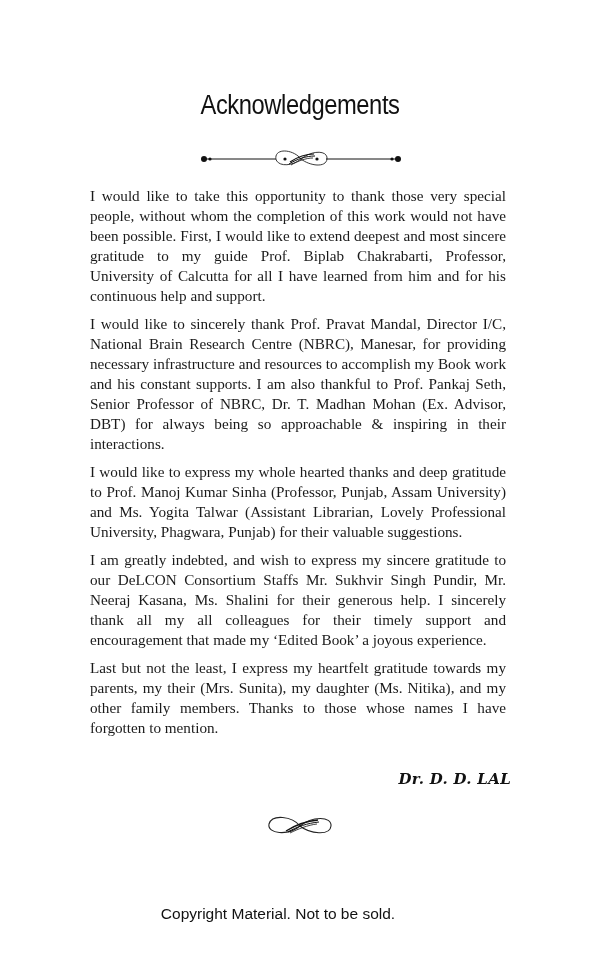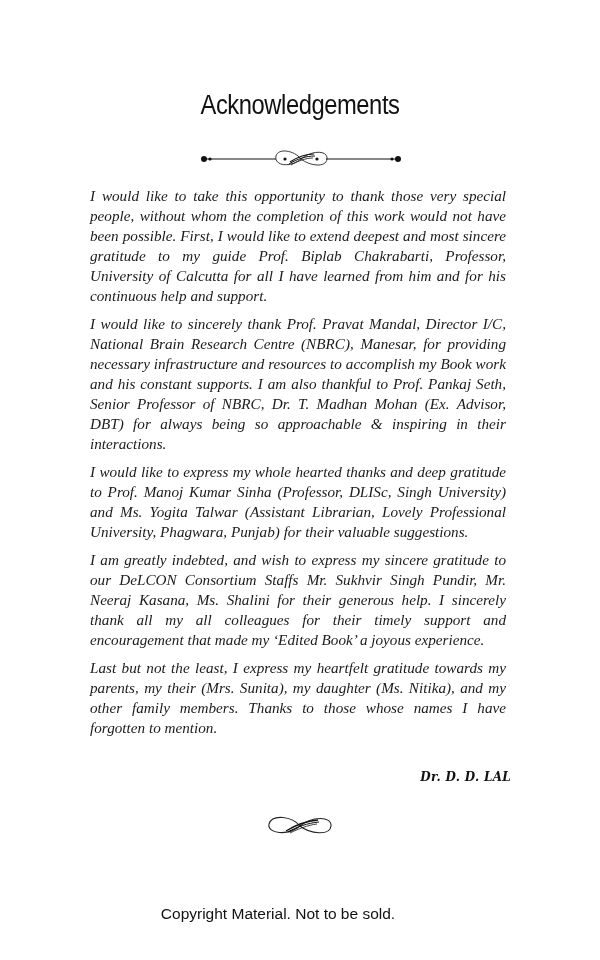--- a/index.html
+++ b/index.html
@@ -47,30 +47,29 @@
       left: 90px;
       width: 421px;
       font-family: "Liberation Serif", serif;
       font-size: 15.2px;
       line-height: 20px;
       text-align: justify;
       color: #1a1a1a;
     }
     .body p {
       margin: 0 5px 8px 0;
-      font-style: italic;
     }
     .signature {
       position: absolute;
       top: 770px;
       right: 89px;
       font-family: "DejaVu Serif", serif;
       font-style: italic;
       font-weight: bold;
-      font-size: 12px;
+      font-size: 15px;
       letter-spacing: 0.3px;
       color: #111;
       margin-left: 15px;
     }
     .ornament-bottom {
       position: absolute;
       top: 812px;
       left: 264px;
       width: 72px;
       height: 28px;
@@ -107,21 +106,21 @@
     <path d="M92 16 C 98 12, 106 8, 116 8" fill="none" stroke="#111" stroke-width="1.2"></path>
     <path d="M91 18 C 99 13, 108 10, 117 10" fill="none" stroke="#111" stroke-width="1"></path>
     <path d="M93 19 C 100 15, 108 12, 115 12" fill="none" stroke="#111" stroke-width="0.8"></path>
     <circle cx="87" cy="13" r="1.6" fill="#111"></circle>
     <circle cx="119" cy="13" r="1.6" fill="#111"></circle>
   </svg>
 
   <div class="body">
     <p>I would like to take this opportunity to thank those very special people, without whom the completion of this work would not have been possible. First, I would like to extend deepest and most sincere gratitude to my guide Prof. Biplab Chakrabarti, Professor, University of Calcutta for all I have learned from him and for his continuous help and support.</p>
     <p>I would like to sincerely thank Prof. Pravat Mandal, Director I/C, National Brain Research Centre (NBRC), Manesar, for providing necessary infrastructure and resources to accomplish my Book work and his constant supports. I am also thankful to Prof. Pankaj Seth, Senior Professor of NBRC, Dr. T. Madhan Mohan (Ex. Advisor, DBT) for always being so approachable &amp; inspiring in their interactions.</p>
-    <p>I would like to express my whole hearted thanks and deep gratitude to Prof. Manoj Kumar Sinha (Professor, DLISc, Singh University) and Ms. Yogita Talwar (Assistant Librarian, Lovely Professional University, Phagwara, Punjab) for their valuable suggestions.</p>
+    <p>I would like to express my whole hearted thanks and deep gratitude to Prof. Manoj Kumar Sinha (Professor, Punjab, Assam University) and Ms. Yogita Talwar (Assistant Librarian, Lovely Professional University, Phagwara, Punjab) for their valuable suggestions.</p>
     <p>I am greatly indebted, and wish to express my sincere gratitude to our DeLCON Consortium Staffs Mr. Sukhvir Singh Pundir, Mr. Neeraj Kasana, Ms. Shalini for their generous help. I sincerely thank all my all colleagues for their timely support and encouragement that made my ‘Edited Book’ a joyous experience.</p>
     <p>Last but not the least, I express my heartfelt gratitude towards my parents, my their (Mrs. Sunita), my daughter (Ms. Nitika), and my other family members. Thanks to those whose names I have forgotten to mention.</p>
   </div>
 
   <div class="signature">Dr. D. D. LAL</div>
 
   <svg class="ornament-bottom" viewBox="0 0 72 28" xmlns="http://www.w3.org/2000/svg">
     <path d="M36 14 C 28 4, 8 2, 5 12 C 3 22, 24 24, 36 14 C 48 4, 68 4, 67 14 C 66 24, 46 22, 36 14 Z" fill="none" stroke="#222" stroke-width="1.1"></path>
     <path d="M22 19 C 30 14, 42 9, 54 8" fill="none" stroke="#111" stroke-width="1.3"></path>
     <path d="M24 20 C 32 15, 44 11, 55 10" fill="none" stroke="#111" stroke-width="1"></path>

